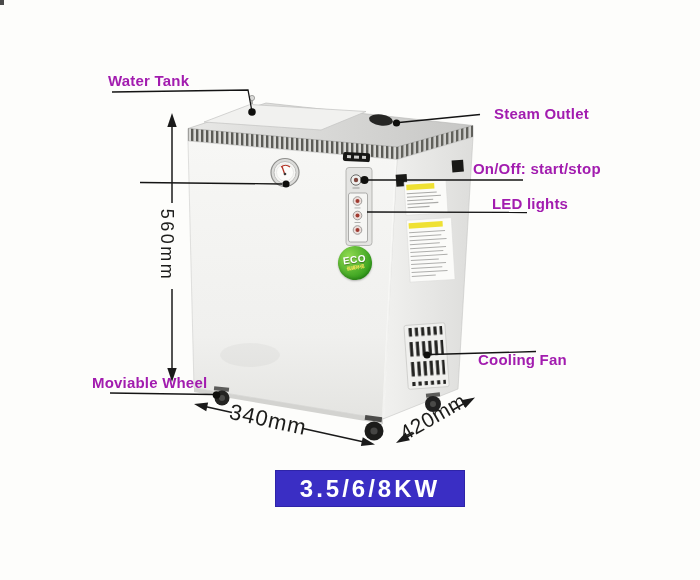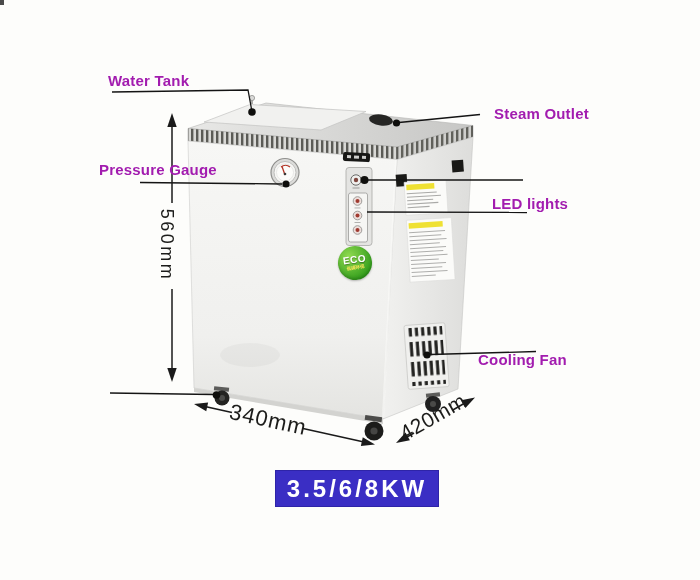--- a/index.html
+++ b/index.html
@@ -9,21 +9,21 @@
   svg{position:absolute;left:0;top:0;}
   .callout{position:absolute;font-weight:700;font-size:15px;color:#a21caf;white-space:nowrap;
            letter-spacing:.2px;}
   .dim{position:absolute;font-weight:400;color:#1c1c1a;white-space:nowrap;}
   .dim-560{left:166px;top:245px;font-size:18px;letter-spacing:2.5px;
            transform:translate(-50%,-50%) rotate(90deg);}
   .dim-340{left:268px;top:420px;font-size:22px;letter-spacing:1px;
            transform:translate(-50%,-50%) rotate(12.4deg);}
   .dim-420{left:433px;top:417px;font-size:21px;letter-spacing:.5px;
            transform:translate(-50%,-50%) rotate(-29.7deg);}
-  .banner{position:absolute;left:275px;top:470px;width:164px;height:37px;background:#3a2ec4;
+  .banner{position:absolute;left:275px;top:470px;width:190px;height:37px;background:#3a2ec4;
           border:1px solid #2e24a8;box-sizing:border-box;display:flex;align-items:center;
           justify-content:center;color:#ffffff;font-weight:700;font-size:24px;letter-spacing:3px;}
   .eco{position:absolute;left:338px;top:246px;width:34px;height:34px;border-radius:50%;
        background:radial-gradient(circle at 35% 28%, #90da50, #2f9b1a 78%);
        box-shadow:0 1px 2px rgba(0,0,0,.25), inset 0 -2px 3px rgba(0,0,0,.18);
        display:flex;flex-direction:column;align-items:center;justify-content:center;
        transform:rotate(-8deg);}
   .eco-title{font-weight:700;font-size:10px;line-height:10px;color:#ffffff;
              text-shadow:0 1px 1px rgba(0,0,0,.35);letter-spacing:.5px;}
   .eco-sub{font-size:4.5px;line-height:6px;color:#ffe75c;font-weight:700;}
@@ -207,22 +207,23 @@
       <polygon points="475,397.5 461.5,393.1 461.5,401.9" stroke="none" transform="rotate(-29.7 475 397.5)"></polygon>
     </g>
   </svg>
 
   <div class="eco">
     <div class="eco-title">ECO</div>
     <div class="eco-sub">低碳环保</div>
   </div>
 
   <div class="callout" style="left:108px;top:72px;">Water Tank</div>
-  <div class="callout" style="left:99px;top:161px;">Pressure Gauge</div>
+  <div class="callout" style="left:92px;top:374px;">Moviable Wheel</div>
   <div class="callout" style="left:482px;top:105px;margin-left:12px;">Steam Outlet</div>
+  <div class="callout" style="left:473px;top:160px;">On/Off: start/stop</div>
   <div class="callout" style="left:492px;top:195px;">LED lights</div>
   <div class="callout" style="left:478px;top:351px;">Cooling Fan</div>
 
   <div class="dim dim-560">560mm</div>
   <div class="dim dim-340">340mm</div>
   <div class="dim dim-420">420mm</div>
 
   <div class="banner">
     <span>3.5/6/8KW</span>
   </div>

